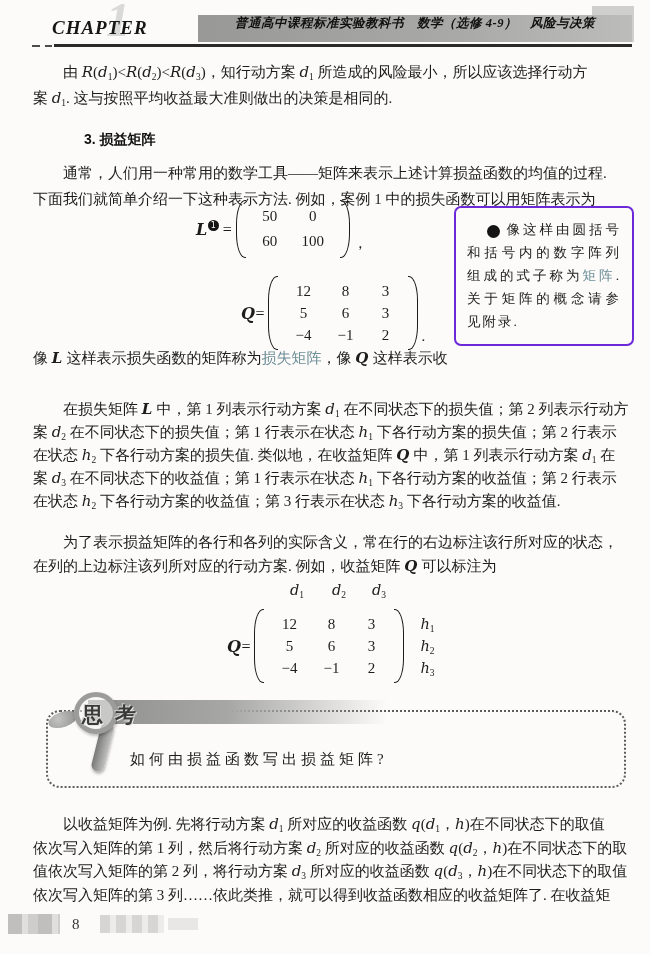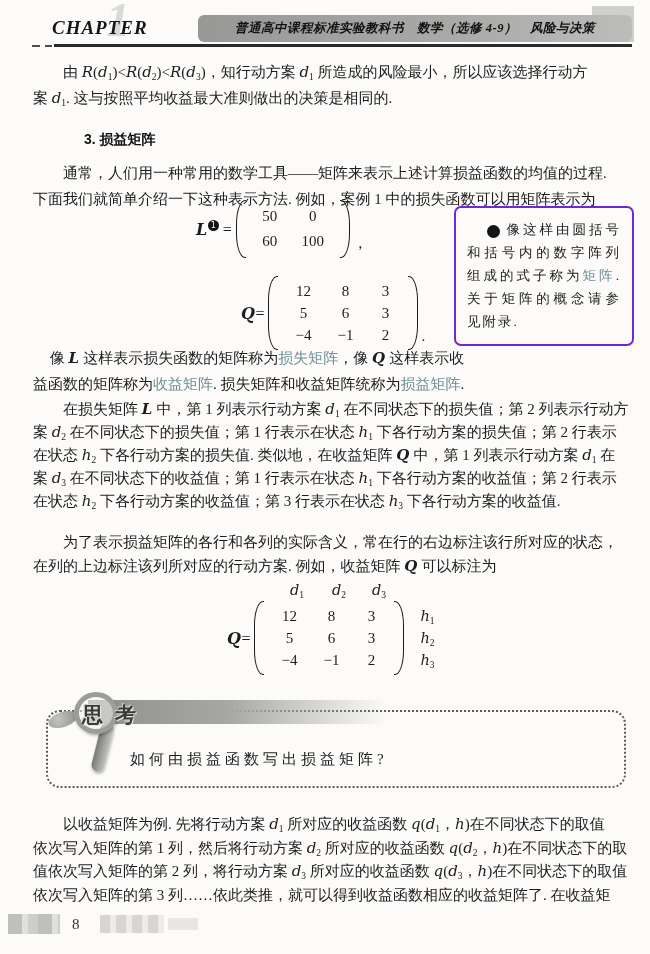--- a/index.html
+++ b/index.html
@@ -8,22 +8,22 @@
   .abs{position:absolute;}
   i{font-family:"DejaVu Serif",serif;}
   sub{font-size:9.5px;line-height:0;vertical-align:-3px;}
   .term{color:var(--term,#6e8f99);}
   b i, i b{letter-spacing:.5px;}
 
   
   .chapter-num{left:106px;top:-8px;font-size:48px;font-style:italic;color:#d9d9d7;font-weight:bold;}
   .chapter-label{left:52px;top:17px;font-size:19px;font-style:italic;font-weight:600;letter-spacing:1px;color:#161616;}
   .title-tab{left:592px;top:6px;width:42px;height:36px;background:#cfcfcd;}
-  .title-bar{left:198px;top:15px;width:434px;height:27px;display:flex;align-items:center;justify-content:center;
-             background:linear-gradient(90deg,#989896,#a9a9a7 60%,#bcbcba);border-radius:6px;}
+  .title-bar{left:198px;top:15px;width:434px;height:27px;display:flex;justify-content:center;
+             background:linear-gradient(90deg,#989896,#a9a9a7 60%,#bcbcba);}
   .title-bar span{font-size:12.5px;font-weight:bold;font-style:italic;color:#111;letter-spacing:.5px;white-space:nowrap;}
   .header-rule{left:54px;top:44px;width:578px;height:3px;background:#2a2a2a;}
   .header-rule-dash{left:32px;top:45px;width:20px;height:2px;
              background:repeating-linear-gradient(90deg,#4c4c4c 0 8px,transparent 8px 13px);}
 
   
   .tline{white-space:nowrap;}
   .indent-first .tline:first-child{text-indent:2em;}
   .lh25 .tline{line-height:25.5px;}
   .lh23 .tline{line-height:23px;}
@@ -36,21 +36,21 @@
   .paren{width:9px;align-self:stretch;border:1.6px solid #1b1b1b;}
   .paren.l{border-right:none;border-radius:9px 0 0 9px / 24px 0 0 24px;}
   .paren.r{border-left:none;border-radius:0 9px 9px 0 / 0 24px 24px 0;}
   .mgrid{display:grid;padding:4px 4px;}
   .mgrid span{display:block;text-align:center;font-size:15px;}
   .g2 .mgrid{grid-template-columns:40px 46px;}
   .g2 .mgrid span{line-height:25px;}
   .g3 .mgrid{grid-template-columns:42px 42px 38px;}
   .g3 .mgrid span{line-height:22px;}
   .tail{align-self:flex-end;padding:0 0 5px 3px;}
-  .dlabels{display:grid;grid-template-columns:42px 42px 38px;margin-left:49px;margin-bottom:2px;}
+  .dlabels{display:grid;grid-template-columns:42px 42px 38px;margin-left:49px;margin-bottom:10px;}
   .dlabels span{text-align:center;font-size:14.5px;}
   .hlabels{display:flex;flex-direction:column;justify-content:center;margin-left:16px;padding:4px 0;}
   .hlabels span{line-height:22px;font-size:14.5px;}
 
   
   .circ{display:inline-block;width:13px;height:13px;border-radius:50%;background:#141414;color:#fff;
         font-size:9px;line-height:13px;text-align:center;font-style:normal;font-family:"DejaVu Sans",sans-serif;}
   .sup-circ{width:11px;height:11px;line-height:11px;font-size:8px;vertical-align:7px;}
 
   
@@ -138,21 +138,20 @@
     <span class="paren r"></span>
     <span class="tail">.</span>
   </div>
 
   <div class="abs note">
     <div class="note-text"><span class="circ">1</span><span> 像这样由圆括号和括号内的数字阵列组成的式子称为<span class="term">矩阵</span>. 关于矩阵的概念请参见附录.</span></div>
   </div>
 
   <div class="abs" style="left:33px;top:345px;line-height:26px;text-align:right;">
       <div class="tline">像 <b><i>L</i></b> 这样表示损失函数的矩阵称为<span class="term">损失矩阵</span>，像 <b><i>Q</i></b> 这样表示收</div>
-      <div class="tline">益函数的矩阵称为<span class="term">收益矩阵</span>. 损失矩阵和收益矩阵统称为<span class="term">损益矩阵</span>.</div>
     </div>
 
   <div class="abs lh23 indent-first" style="left:33px;top:398px;">
       <div class="tline">在损失矩阵 <b><i>L</i></b> 中，第 1 列表示行动方案 <i>d</i><sub>1</sub> 在不同状态下的损失值；第 2 列表示行动方</div>
       <div class="tline">案 <i>d</i><sub>2</sub> 在不同状态下的损失值；第 1 行表示在状态 <i>h</i><sub>1</sub> 下各行动方案的损失值；第 2 行表示</div>
       <div class="tline">在状态 <i>h</i><sub>2</sub> 下各行动方案的损失值. 类似地，在收益矩阵 <b><i>Q</i></b> 中，第 1 列表示行动方案 <i>d</i><sub>1</sub> 在</div>
       <div class="tline">案 <i>d</i><sub>3</sub> 在不同状态下的收益值；第 1 行表示在状态 <i>h</i><sub>1</sub> 下各行动方案的收益值；第 2 行表示</div>
       <div class="tline">在状态 <i>h</i><sub>2</sub> 下各行动方案的收益值；第 3 行表示在状态 <i>h</i><sub>3</sub> 下各行动方案的收益值.</div>
     </div>
 

